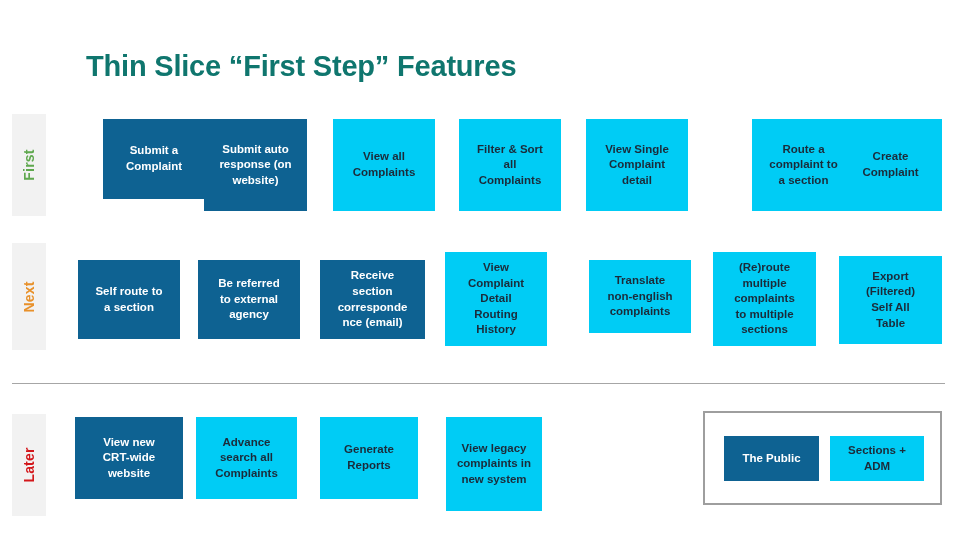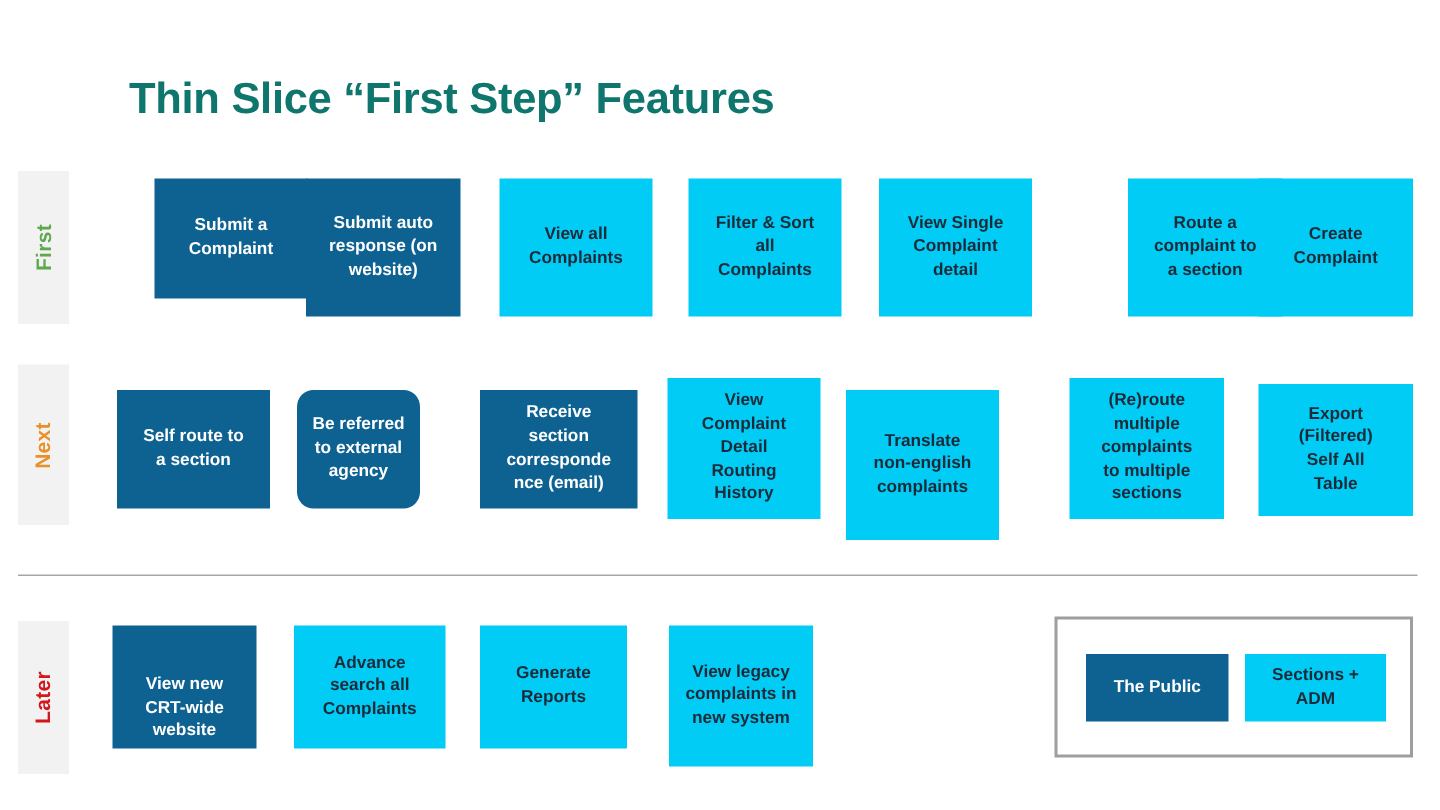--- a/index.html
+++ b/index.html
@@ -130,39 +130,39 @@
   </div>
 
   <div class="phase-strip phase-next" style="left:12px;top:243px;height:107px;">
     <span class="phase-label">Next</span>
   </div>
 
   <div class="card public" style="left:78px;top:260px;width:102px;height:79px;">
     <span class="card-text">Self route to
 a section</span>
   </div>
-  <div class="card public" style="left:198px;top:260px;width:82px;height:79px;border-radius:11px;">
+  <div class="card public" style="left:198px;top:260px;width:102px;height:79px;">
     <span class="card-text">Be referred
 to external
 agency</span>
   </div>
   <div class="card public" style="left:320px;top:260px;width:105px;height:79px;">
     <span class="card-text">Receive
 section
 corresponde
 nce  (email)</span>
   </div>
   <div class="card section" style="left:445px;top:252px;width:102px;height:94px;">
     <span class="card-text">View
 Complaint
 Detail
 Routing
 History</span>
   </div>
-  <div class="card section" style="left:564px;top:260px;width:102px;height:100px;">
+  <div class="card section" style="left:589px;top:260px;width:102px;height:73px;">
     <span class="card-text">Translate
 non-english
 complaints</span>
   </div>
   <div class="card section" style="left:713px;top:252px;width:103px;height:94px;justify-content:center;">
     <span class="card-text">(Re)route
 multiple
 complaints
 to multiple
 sections</span>
@@ -173,21 +173,21 @@
 Self All
 Table</span>
   </div>
 
   <div class="divider"></div>
 
   <div class="phase-strip phase-later" style="left:12px;top:414px;height:102px;">
     <span class="phase-label">Later</span>
   </div>
 
-  <div class="card public" style="left:75px;top:417px;width:96px;height:82px;align-items:flex-end;">
+  <div class="card public" style="left:75px;top:417px;width:108px;height:82px;">
     <span class="card-text">View new
 CRT-wide
 website</span>
   </div>
   <div class="card section" style="left:196px;top:417px;width:101px;height:82px;">
     <span class="card-text">Advance
 search all
 Complaints</span>
   </div>
   <div class="card section" style="left:320px;top:417px;width:98px;height:82px;">

